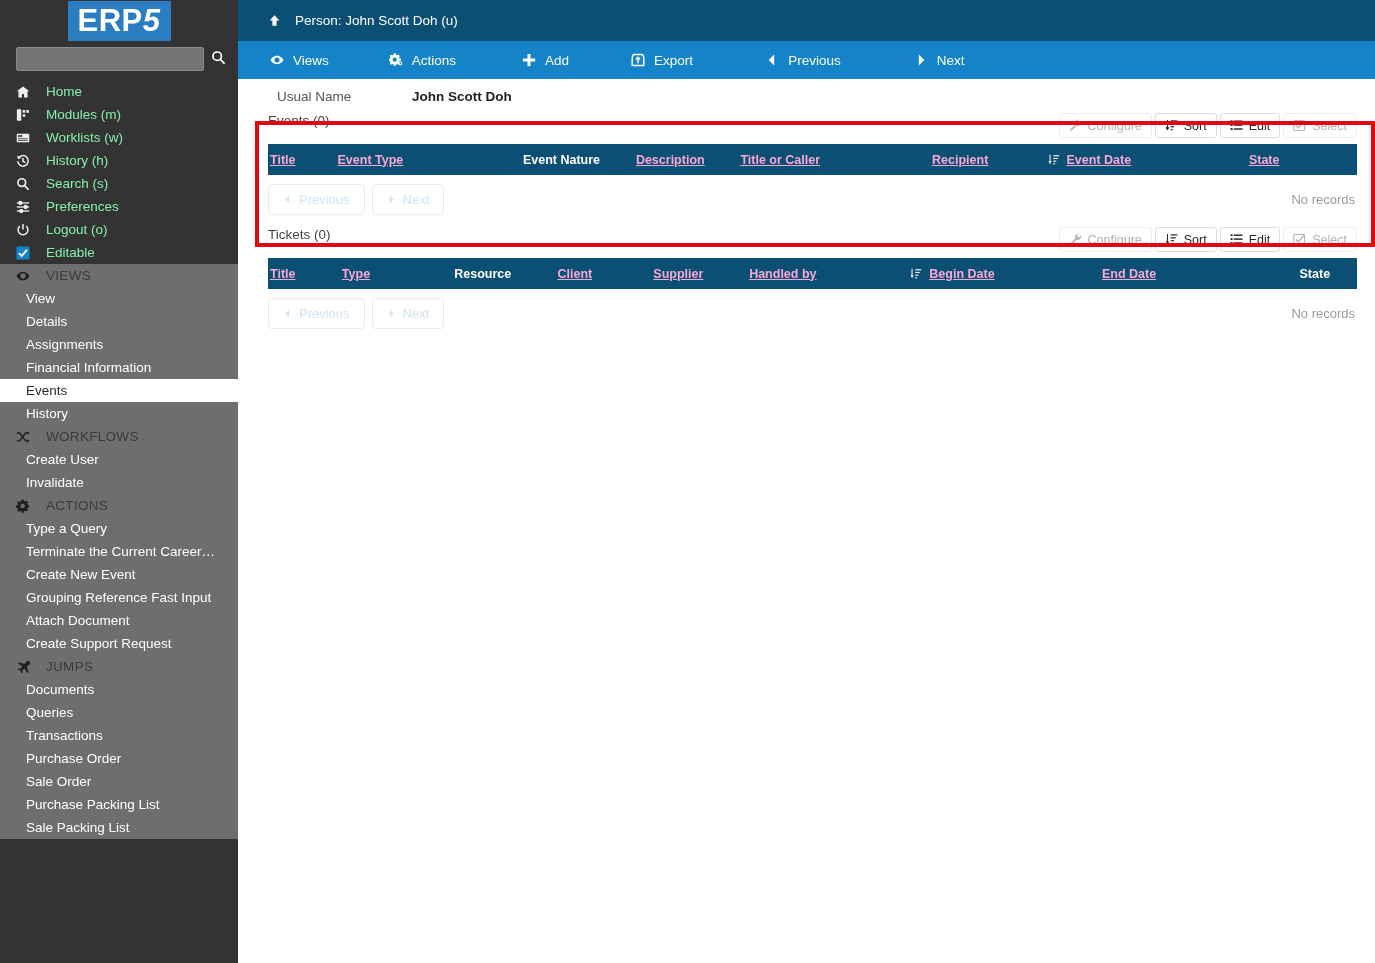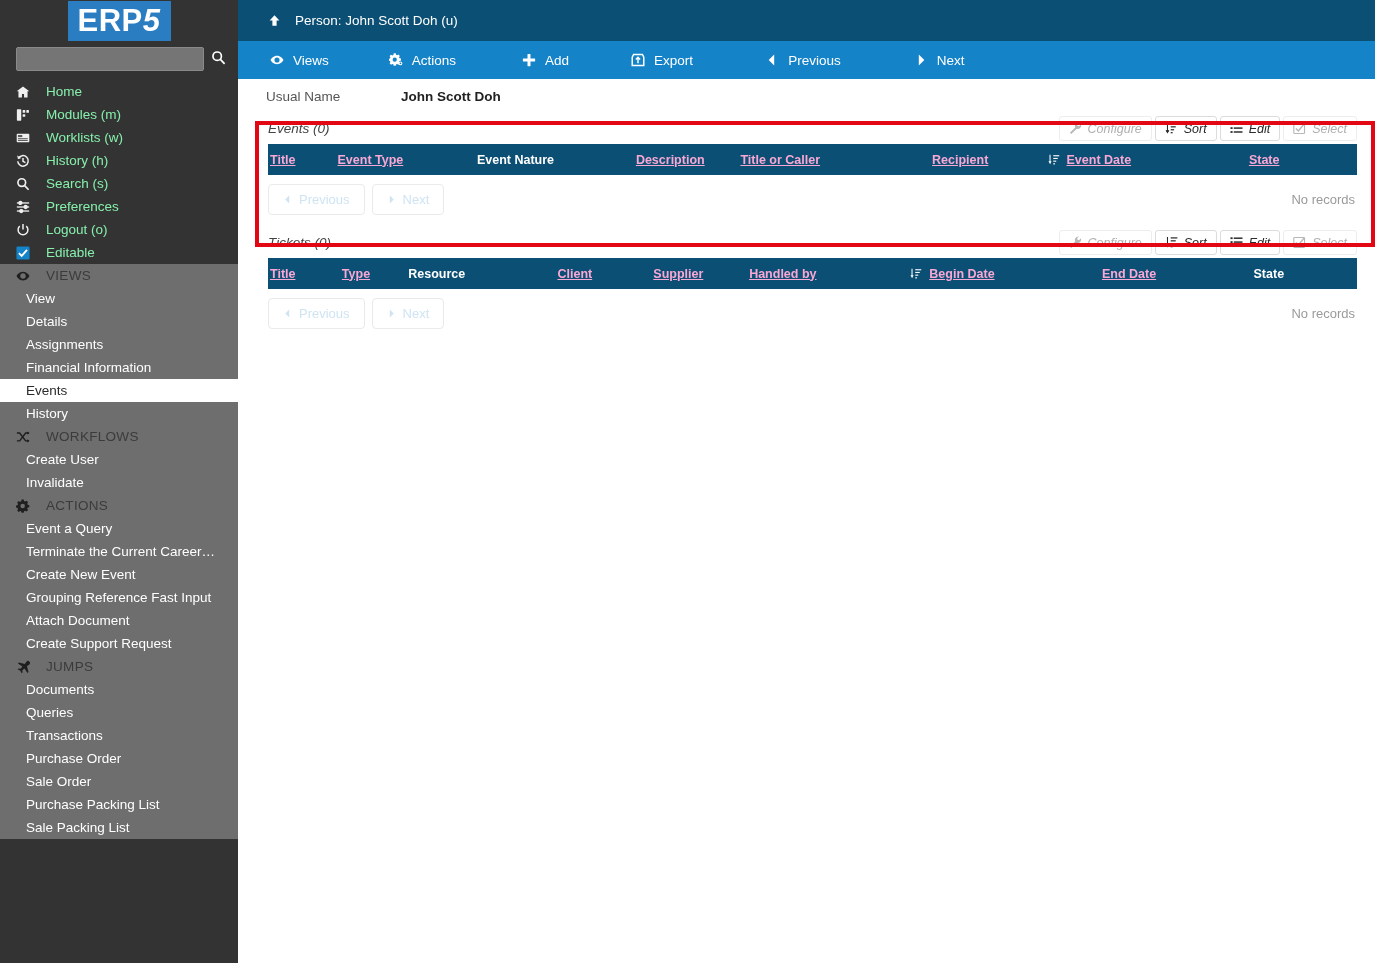--- a/index.html
+++ b/index.html
@@ -126,32 +126,31 @@
   .tb-item .ic svg { width: 14px; height: 14px; display: block; }
   .tb-views   { padding-left: 32px; }
   .tb-actions { padding-left: 60px; }
   .tb-add     { padding-left: 66px; }
   .tb-export  { padding-left: 62px; }
   .tb-prev    { padding-left: 72px; }
   .tb-next    { padding-left: 73px; }
 
   .field-row {
     display: flex; align-items: center;
-    height: 34px; padding-left: 28px;
+    height: 34px; padding-left: 39px;
     font-size: 13.5px;
   }
   .field-row .f-label { color: #555555; width: 135px; flex: 0 0 135px; }
   .field-row .f-value { color: #222222; font-weight: bold; }
 
   
   .listbox { margin: 0 18px 0 30px; position: relative; }
   .lb-head {
-    display: flex; align-items: center; justify-content: space-between;
+    display: flex; justify-content: space-between;
     height: 31px;
-    font-style: italic;
   }
   .lb-title { font-size: 13.5px; color: #444444; }
   .lb-tools { display: flex; align-items: stretch; }
   .lb-btn {
     display: flex; align-items: center;
     height: 25px; padding: 0 9px;
     border: 1px solid #dcdcdc;
     background: #ffffff;
     font-size: 12.5px;
     border-radius: 3px;
@@ -180,21 +179,21 @@
     padding: 0 0 0 2px;
     white-space: nowrap;
     vertical-align: middle;
   }
   table.lb-table thead th .hcell { display: flex; align-items: center; }
   table.lb-table thead th .sorticon { margin-right: 7px; display: flex; align-items: center; }
   table.lb-table thead th .sorticon svg { width: 12px; height: 12px; display: block; }
   table.lb-table thead th a {
     color: #f9a8d4; text-decoration: underline; cursor: pointer;
   }
-  table.lb-table thead th span.plain { color: #ffffff; }
+  table.lb-table thead th span.plain { color: #ffffff; margin-left: 46px; }
 
   .lb-foot {
     display: flex; align-items: center; justify-content: space-between;
     padding: 9px 0 12px 0;
   }
   .pager { display: flex; }
   .pg-btn {
     display: flex; align-items: center;
     height: 31px; padding: 0 14px;
     border: 1px solid #eaeaea;
@@ -368,21 +367,21 @@
 
       <div class="grp">
         <span class="ic">
           <svg viewBox="0 0 16 16" fill="#1f1f1f">
               <path d="M6.4 0.6h2.4l0.4 1.8 1.3 0.55 1.6-0.95 1.7 1.7-0.95 1.6 0.55 1.3 1.8 0.4v2.4l-1.8 0.4-0.55 1.3 0.95 1.6-1.7 1.7-1.6-0.95-1.3 0.55-0.4 1.8H6.4L6 14.4l-1.3-0.55-1.6 0.95-1.7-1.7 0.95-1.6L1.8 10.2 0 9.8V7.4l1.8-0.4 0.55-1.3-0.95-1.6 1.7-1.7 1.6 0.95L6 2.4z"></path>
               <circle cx="7.6" cy="8.1" r="2.6" fill="#6e6e6e"></circle>
             </svg>
         </span>
         <span class="lbl">ACTIONS</span>
       </div>
-      <div class="sub">Event a Query</div>
+      <div class="sub">Type a Query</div>
       <div class="sub">Terminate the Current Career…</div>
       <div class="sub">Create New Event</div>
       <div class="sub">Grouping Reference Fast Input</div>
       <div class="sub">Attach Document</div>
       <div class="sub">Create Support Request</div>
 
       <div class="grp">
         <span class="ic">
           <svg viewBox="0 0 16 16" fill="#1f1f1f">
               <path d="M14.4 1.2c-0.6-0.6-1.6-0.3-2.3 0.6L10 4.6 3.4 2.8 2.2 4l5.1 3.3-2 2.6-2.5-0.3-0.9 1 3 1.6 1.6 3 1-0.9-0.3-2.5 2.6-2 3.3 5.1 1.2-1.2-1.8-6.6 2.8-2.1c0.9-0.7 1.2-1.7 0.6-2.3z"></path>

